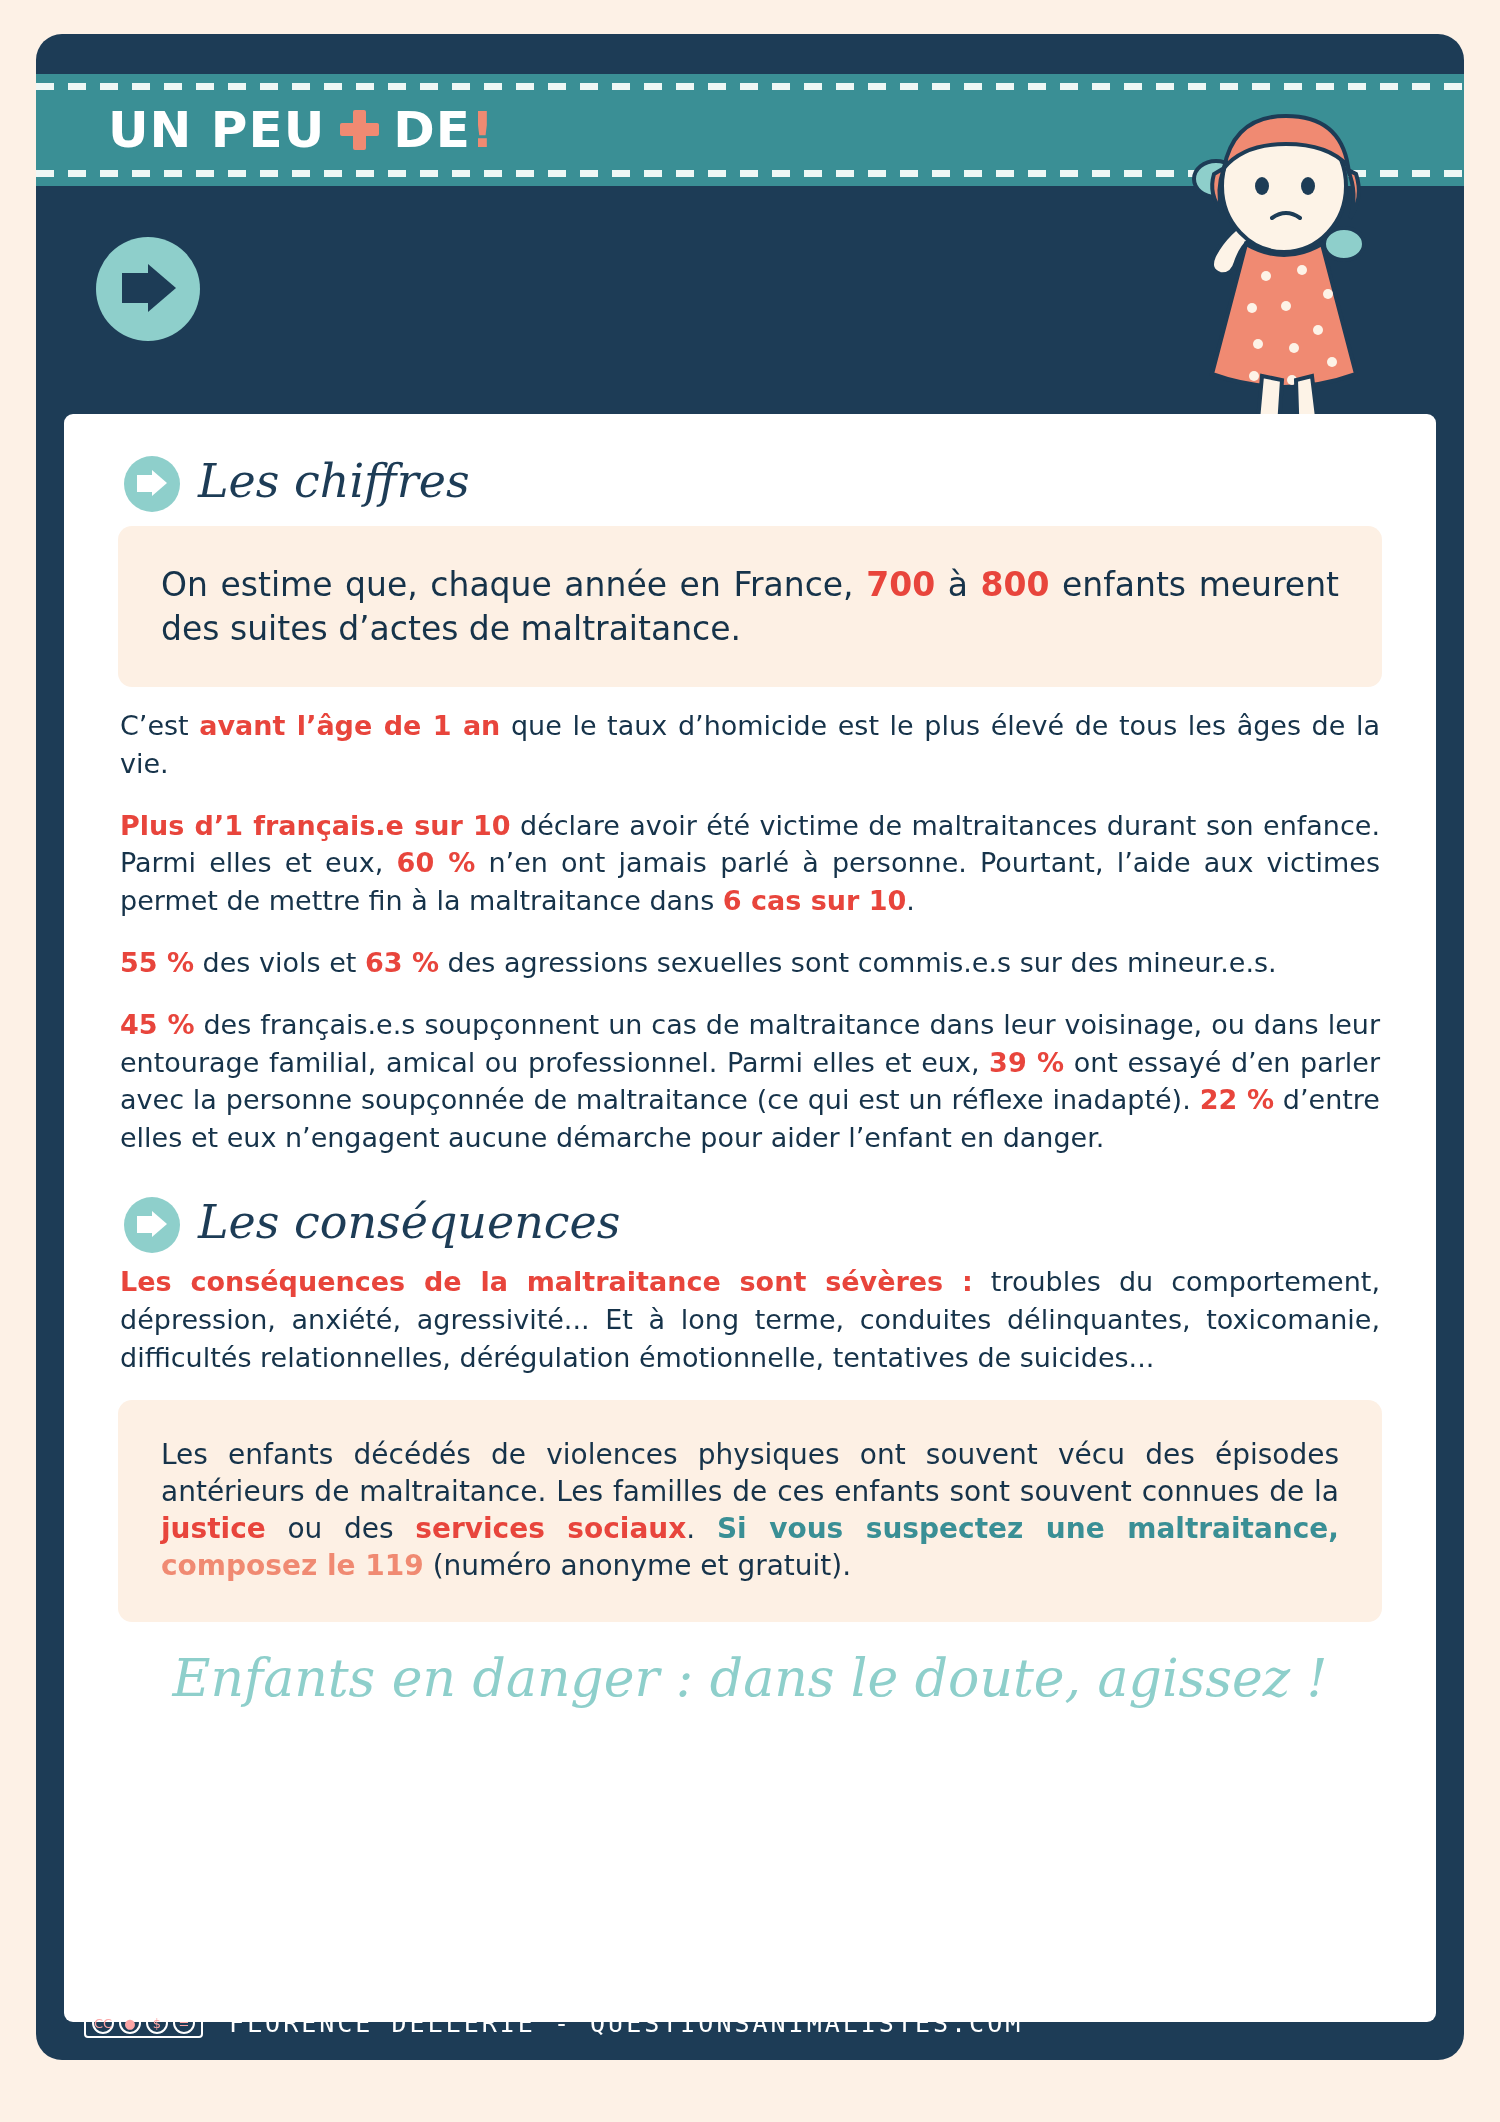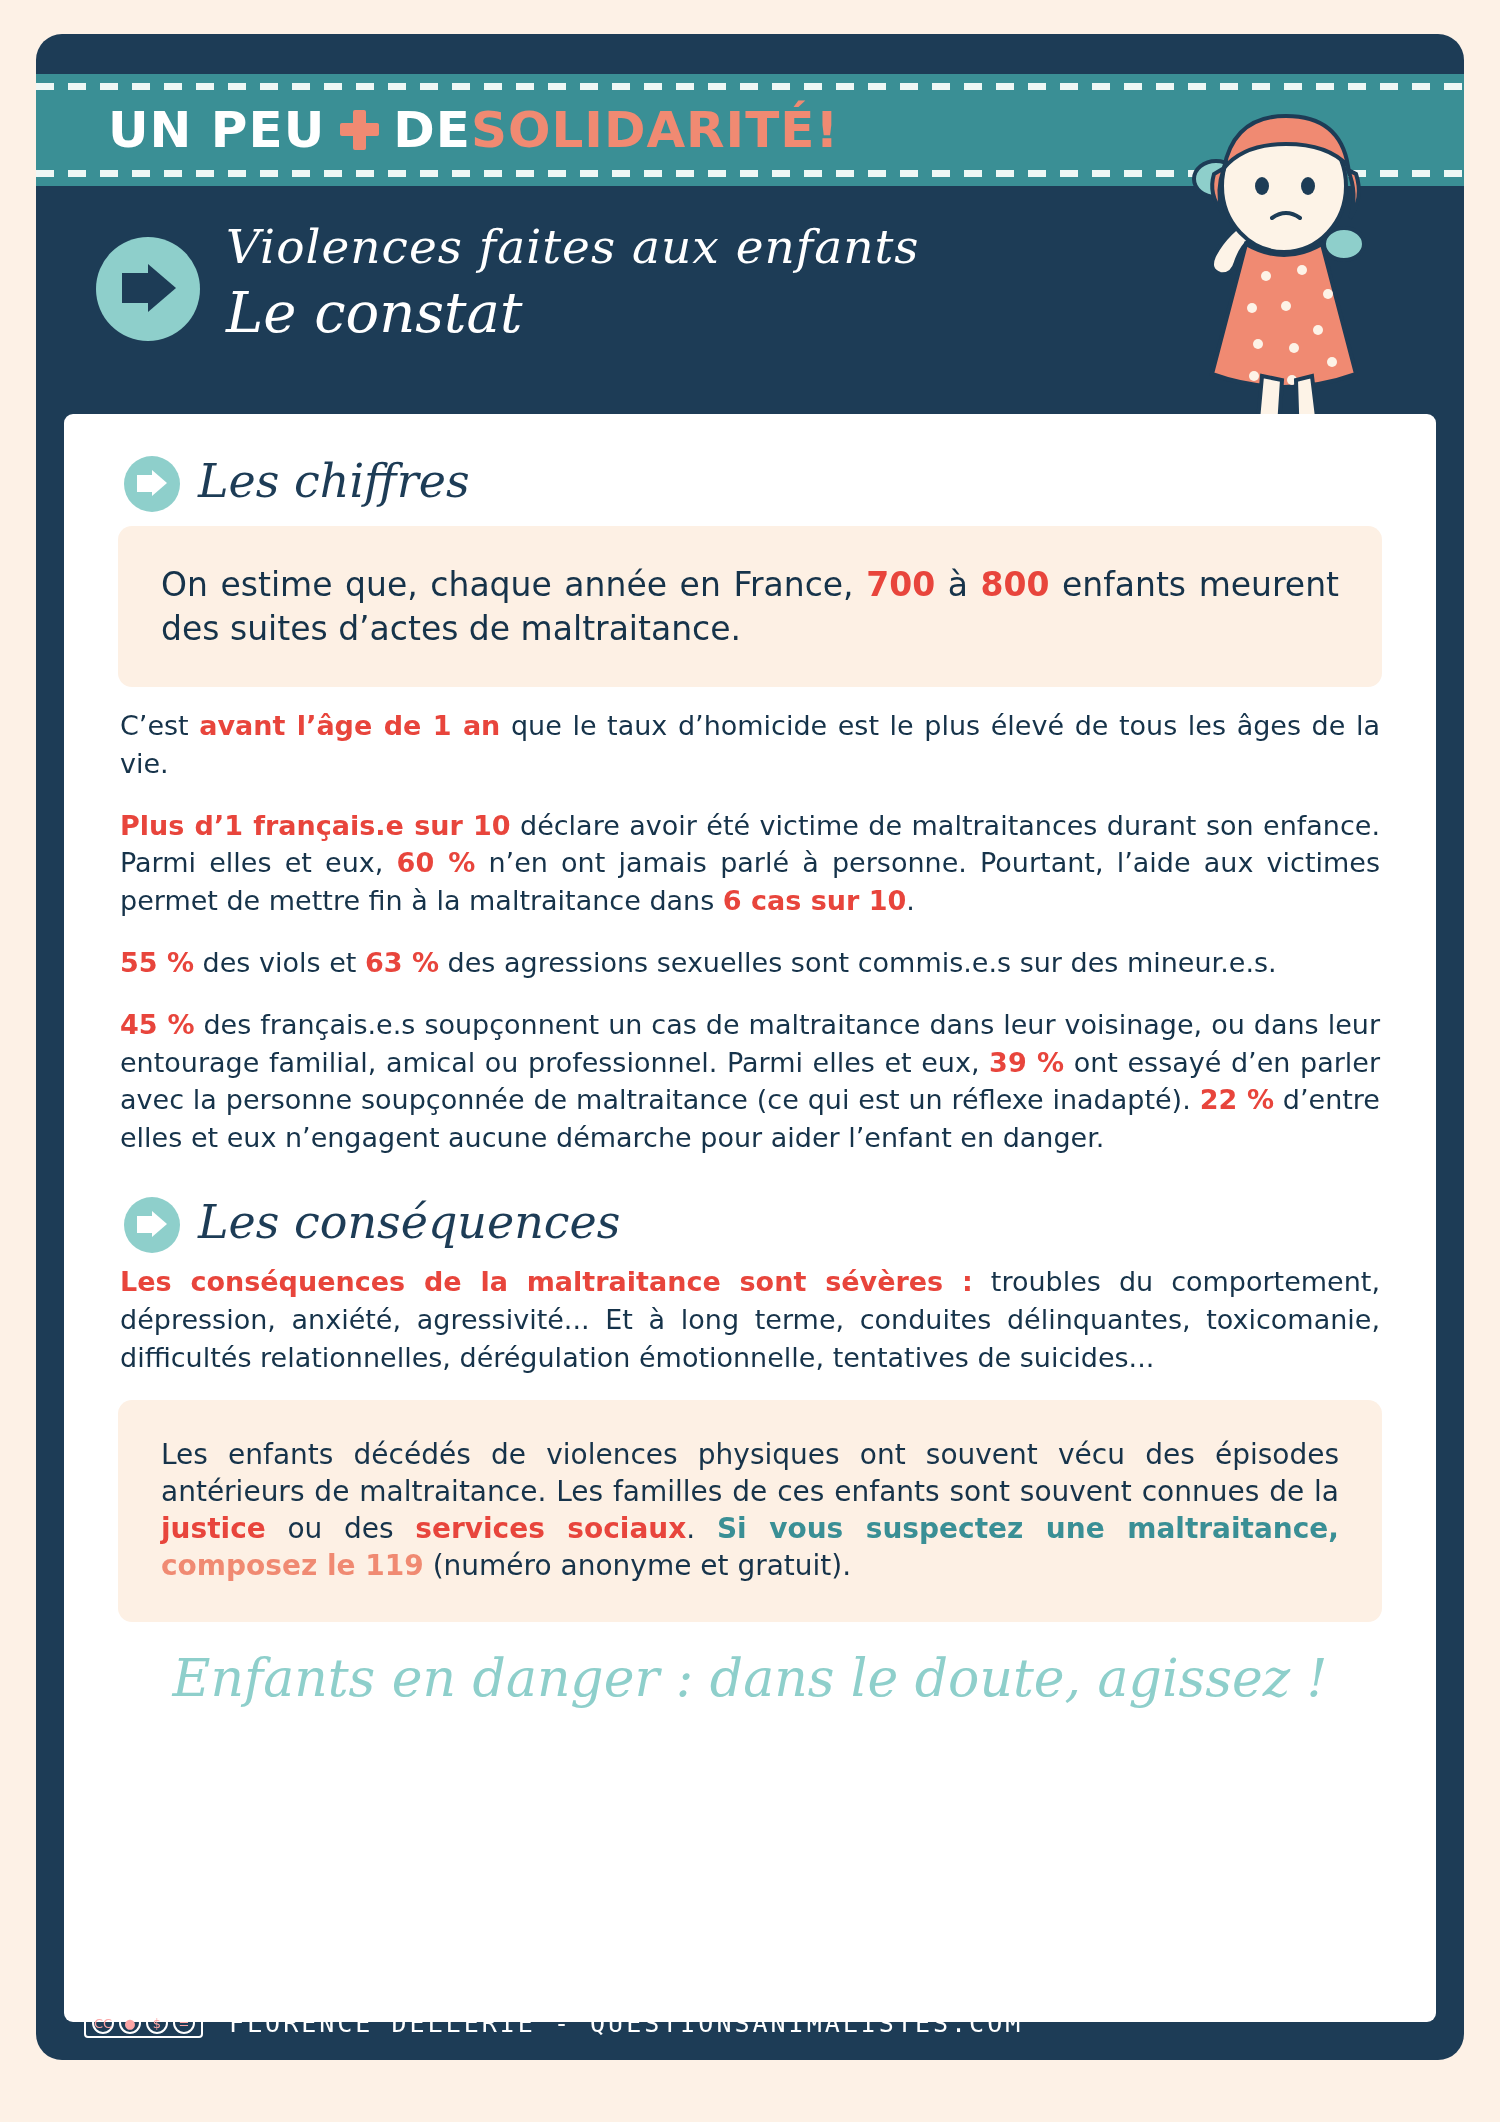--- a/index.html
+++ b/index.html
@@ -263,31 +263,26 @@
 <div class="poster">
   <div class="card">
 
     <div class="header-band">
       <div class="band-dash-top"></div>
       <div class="band-dash-bottom"></div>
       <div class="brand">
         <span class="w">UN PEU</span>
         <span class="plus-icon"></span>
         <span class="w">DE </span>
-        <span class="o">SOLIDARITÉ</span>
         <span class="o"> !</span>
       </div>
     </div>
 
     <div class="title-row">
       <div class="arrow-circle"></div>
-      <div class="title-text">
-        <div class="title-line1">Violences faites aux enfants</div>
-        <div class="title-line2">Le constat</div>
-      </div>
     </div>
 
     <svg class="doll" viewBox="0 0 320 400">
 
       <path d="M150 120 q-30 18 -42 42 q-6 14 6 18 q12 2 16 -12 q8 -24 30 -32 z" fill="#fdf3e7" stroke="#1d3c56" stroke-width="4"></path>
 
       <ellipse cx="110" cy="85" rx="22" ry="18" fill="#8ecfcb" stroke="#1d3c56" stroke-width="4"></ellipse>
       <ellipse cx="238" cy="150" rx="20" ry="16" fill="#8ecfcb" stroke="#1d3c56" stroke-width="4"></ellipse>
 
       <ellipse cx="178" cy="92" rx="62" ry="66" fill="#fdf3e7" stroke="#1d3c56" stroke-width="4"></ellipse>

